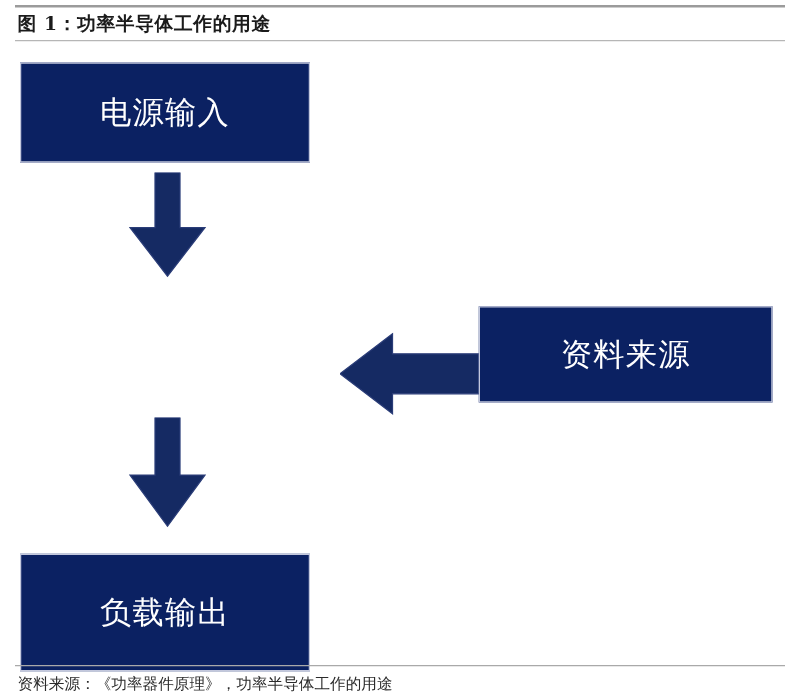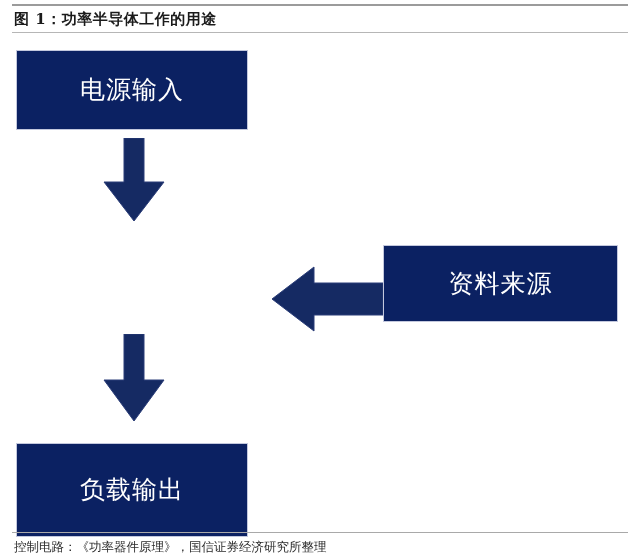--- a/index.html
+++ b/index.html
@@ -198,15 +198,15 @@
     </div>
 
     <div class="flow-box" id="box-load-output">
       <span class="box-label">负载输出</span>
     </div>
 
   </div>
 
   <div id="footer-rule"></div>
 
-  <div id="source-note">控制电路：《功率器件原理》，国信证券经济研究所整理</div>
+  <div id="source-note">资料来源：《功率器件原理》，功率半导体工作的用途</div>
 
 </div>
 
 </body></html>

